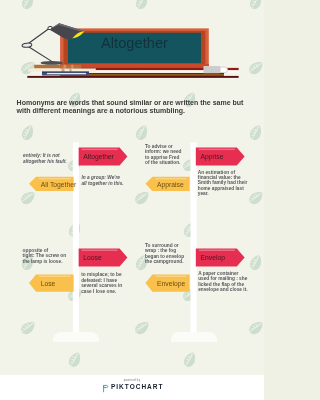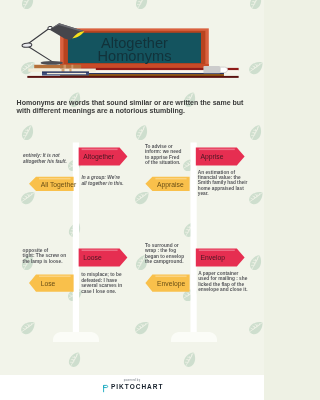--- a/index.html
+++ b/index.html
@@ -217,21 +217,20 @@
       <div class="desc" style="left:198.2px;top:271px">
         <div>A paper container</div>
         <div>used for mailing : she</div>
         <div>licked the flap of the</div>
         <div>envelope and close it.</div>
       </div>
     </div>
 
   <div class="btitle">
     <div>Altogether</div>
-    <div>Homonyms</div>
   </div>
 
   <div class="intro">
     <div>Homonyms are words that sound similar or are written the same but</div>
     <div>with different meanings are a notorious stumbling.</div>
   </div>
 
   <div class="footer"></div>
   <div class="pb">powered by</div>
   <div class="pk">

